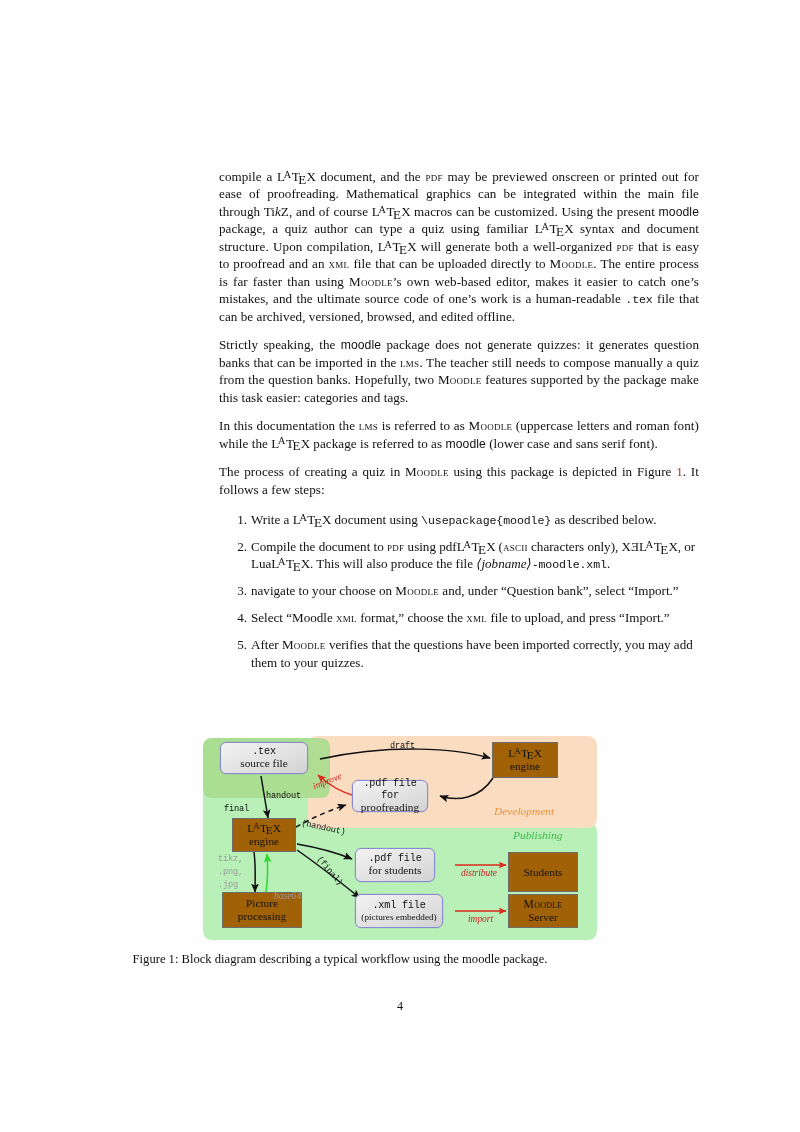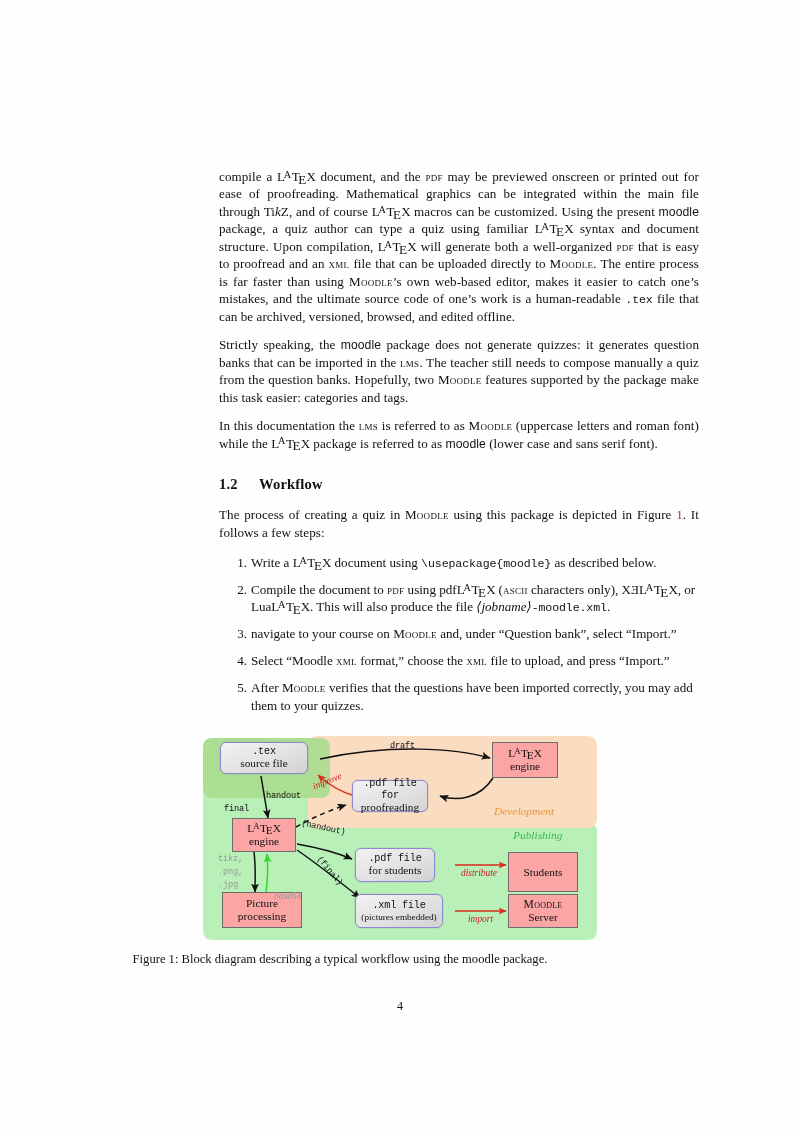--- a/index.html
+++ b/index.html
@@ -113,21 +113,21 @@
     z-index: 4;
   }
   .node.rounded {
     border: 1.1px solid #8a8ad0;
     border-radius: 6px;
     background: linear-gradient(160deg, #f2f2f2 0%, #e2e2e2 55%, #d2d2d2 100%);
     box-shadow: 0 0 0 0.5px rgba(120,120,190,0.25);
   }
   .node.plain {
     border: 1.1px solid #6d6d6d;
-    background: #fca5a5;
+    background: #a16207;
   }
   .node .mono {
     font-family: "Liberation Mono", "DejaVu Sans Mono", monospace;
     font-size: 10.2px;
     letter-spacing: -0.02em;
   }
   .node .ser { font-size: 11.3px; }
   .node .ser-sm { font-size: 9.2px; }
   .node .scaps { font-variant: small-caps; font-size: 11.6px; letter-spacing: 0.02em;}
 
@@ -190,30 +190,27 @@
 <body>
 
 <div class="page">
 
   <div class="content">
 
     <p class="body-par"><span>compile a </span><span class="latex">L<span class="a">A</span>T<span class="e">E</span>X</span><span> document, and the </span><span class="sc">pdf</span><span> may be previewed onscreen or printed out for ease of proofreading. Mathematical graphics can be integrated within the main file through Ti</span><span class="it">k</span><span>Z, and of course </span><span class="latex">L<span class="a">A</span>T<span class="e">E</span>X</span><span> macros can be customized. Using the present </span><span class="sf">moodle</span><span> package, a quiz author can type a quiz using familiar </span><span class="latex">L<span class="a">A</span>T<span class="e">E</span>X</span><span> syntax and document structure. Upon compilation, </span><span class="latex">L<span class="a">A</span>T<span class="e">E</span>X</span><span> will generate both a well-organized </span><span class="sc">pdf</span><span> that is easy to proofread and an </span><span class="sc">xml</span><span> file that can be uploaded directly to </span><span class="sc">Moodle</span><span>. The entire process is far faster than using </span><span class="sc">Moodle</span><span>’s own web-based editor, makes it easier to catch one’s mistakes, and the ultimate source code of one’s work is a human-readable </span><span class="tt">.tex</span><span> file that can be archived, versioned, browsed, and edited offline.</span></p>
     <p class="body-par"><span>Strictly speaking, the </span><span class="sf">moodle</span><span> package does not generate quizzes: it generates question banks that can be imported in the </span><span class="sc">lms</span><span>. The teacher still needs to compose manually a quiz from the question banks. Hopefully, two </span><span class="sc">Moodle</span><span> features supported by the package make this task easier: categories and tags.</span></p>
     <p class="body-par"><span>In this documentation the </span><span class="sc">lms</span><span> is referred to as </span><span class="sc">Moodle</span><span> (uppercase letters and roman font) while the </span><span class="latex">L<span class="a">A</span>T<span class="e">E</span>X</span><span> package is referred to as </span><span class="sf">moodle</span><span> (lower case and sans serif font).</span></p>
 
-    <h2 class="sec-head">
-      <span class="num">1.2</span><span>Workflow</span>
-    </h2>
 
     <p class="body-par"><span>The process of creating a quiz in </span><span class="sc">Moodle</span><span> using this package is depicted in Figure </span><span class="link">1</span><span>. It follows a few steps:</span></p>
 
     <ol class="steps">
       <li><span>Write a </span><span class="latex">L<span class="a">A</span>T<span class="e">E</span>X</span><span> document using </span><span class="tt">\usepackage{moodle}</span><span> as described below.</span></li>
       <li><span>Compile the document to </span><span class="sc">pdf</span><span> using pdf</span><span class="latex">L<span class="a">A</span>T<span class="e">E</span>X</span><span> (</span><span class="sc">ascii</span><span> characters only), X</span><span style="display: inline-block; transform: scaleX(-1);">E</span><span class="latex">L<span class="a">A</span>T<span class="e">E</span>X</span><span>, or Lua</span><span class="latex">L<span class="a">A</span>T<span class="e">E</span>X</span><span>. This will also produce the file </span><span class="it">⟨jobname⟩</span><span class="tt">-moodle.xml</span><span>.</span></li>
-      <li><span>navigate to your course on </span><span class="sc">Moodle</span><span> and, under “Question bank”, select “Import.”</span></li>
+      <li><span>navigate to your choose on </span><span class="sc">Moodle</span><span> and, under “Question bank”, select “Import.”</span></li>
       <li><span>Select “Moodle </span><span class="sc">xml</span><span> format,” choose the </span><span class="sc">xml</span><span> file to upload, and press “Import.”</span></li>
       <li><span>After </span><span class="sc">Moodle</span><span> verifies that the questions have been imported correctly, you may add them to your quizzes.</span></li>
     </ol>
   </div>
 
   <div class="figure-wrap">
     <div class="diagram">
 
       <svg width="400" height="218" viewBox="0 0 400 218">
         <defs>

